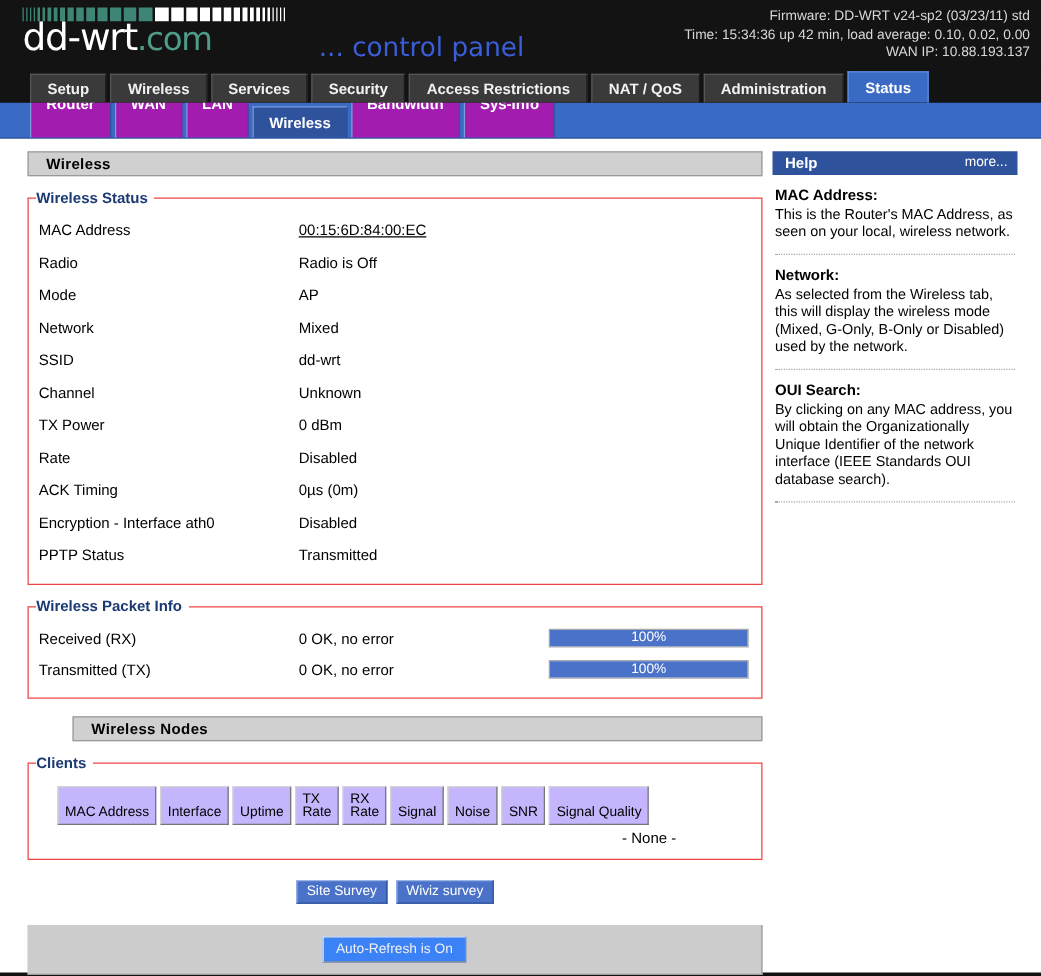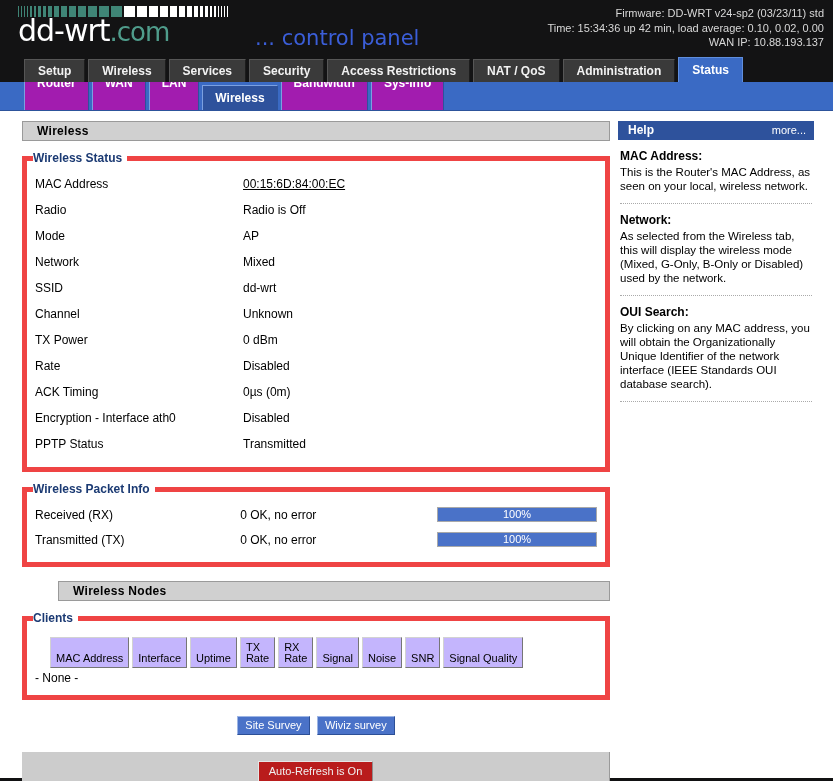--- a/index.html
+++ b/index.html
@@ -83,21 +83,21 @@
   .section-title {
     background:#d0d0d0;
     border:1px solid #9a9a9a;
     height:20px; line-height:19px;
     font-size:12px; font-weight:bold; color:#000;
     padding-left:14px;
     letter-spacing:0.3px;
   }
 
   fieldset {
-    border:5px solid #ef4444;
+    border:1px solid #ef4444;
     margin:10px 0 0 0;
     padding:6px 8px 10px 8px;
   }
   legend {
     font-size:12px; font-weight:bold; color:#1b3a73;
     padding:0 5px 0 0; margin-left:-2px;
   }
 
   table.kv { width:100%; border-collapse:collapse; }
   table.kv td { font-size:12px; color:#000; padding:6px 0 6px 0; vertical-align:middle; }
@@ -124,21 +124,21 @@
     border-left:1px solid #d2d2d2;
     border-right:1px solid #767676;
     border-bottom:1px solid #767676;
     color:#000; font-size:11px; font-weight:normal;
     vertical-align:bottom; text-align:left;
     padding:4px 5px 3px 5px;
     height:28px;
     white-space:pre-line;
     line-height:11px;
   }
-  .none-row { text-align:left; font-size:12px; padding-top:3px; padding-right:60px; }
+  .none-row { text-align:right; font-size:12px; padding-top:3px; padding-right:60px; }
 
   
   #btnrow { text-align:center; margin-top:16px; }
   .btn-blue {
     display:inline-block;
     background:#4a72c8; color:#ffffff;
     font-size:11px; padding:2px 7px 3px 7px;
     border-top:1px solid #9db5e4;
     border-left:1px solid #9db5e4;
     border-right:1px solid #2c4f96;
@@ -147,21 +147,21 @@
   }
   #footer {
     margin-top:17px;
     background:#cccccc;
     border-right:1px solid #9a9a9a;
     border-bottom:1px solid #9a9a9a;
     height:40px;
     display:flex; align-items:center; justify-content:center;
   }
   .btn-grey {
-    background:#b91c1c; color:#f0f0f0;
+    background:#3b82f6; color:#f0f0f0;
     font-size:11px; padding:3px 10px 4px 10px;
     border-top:1px solid #e6e6e6;
     border-left:1px solid #e6e6e6;
     border-right:1px solid #8d8d8d;
     border-bottom:1px solid #8d8d8d;
     cursor:default;
   }
 
   
   #help-head {

